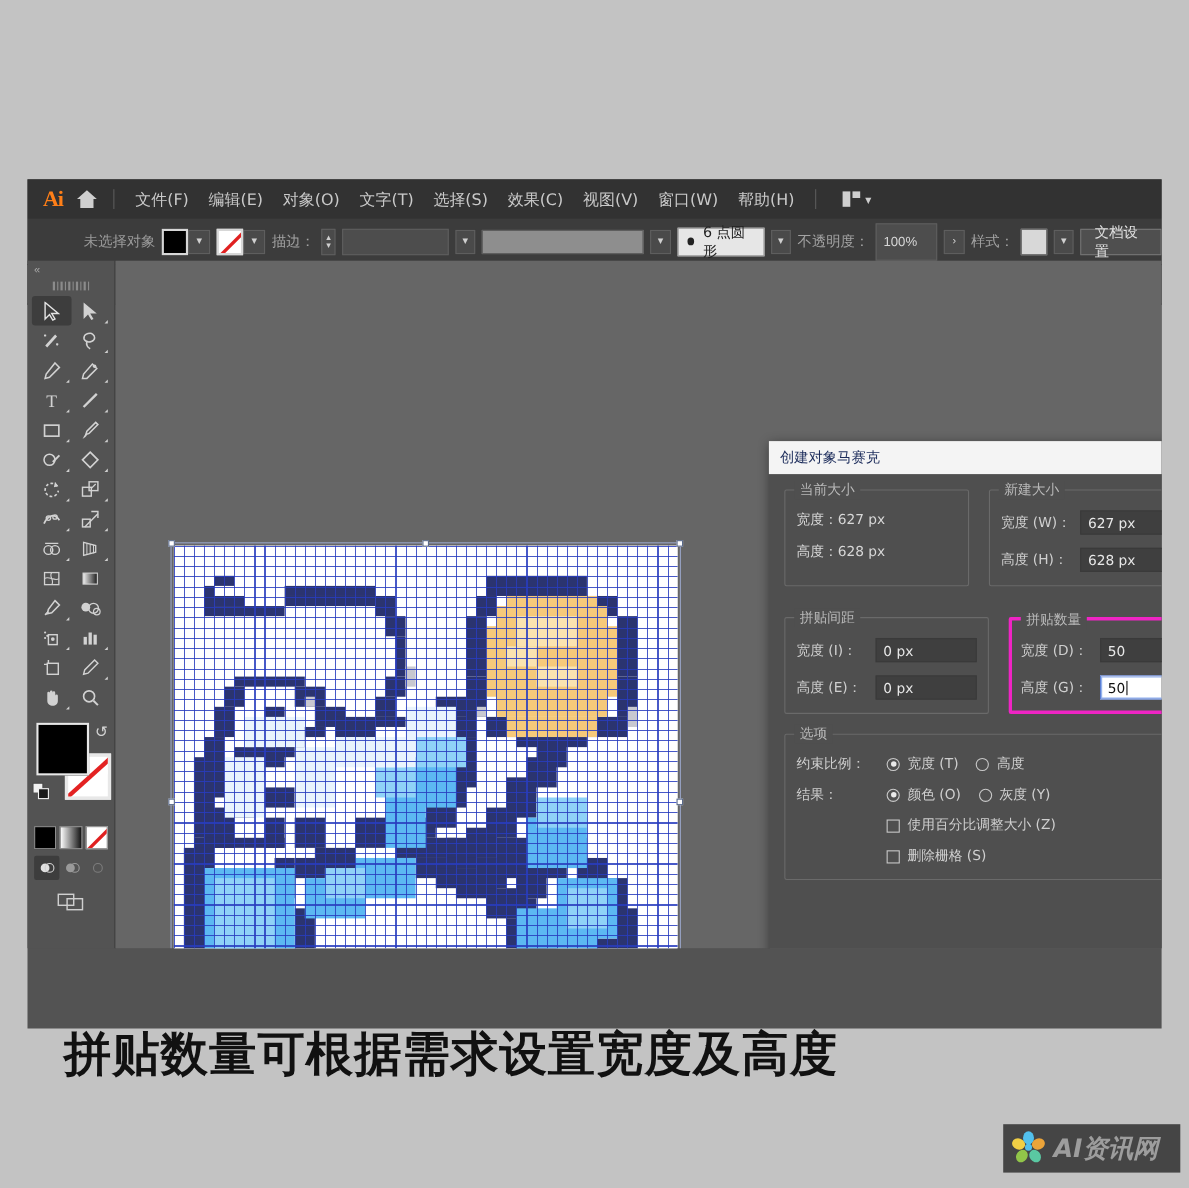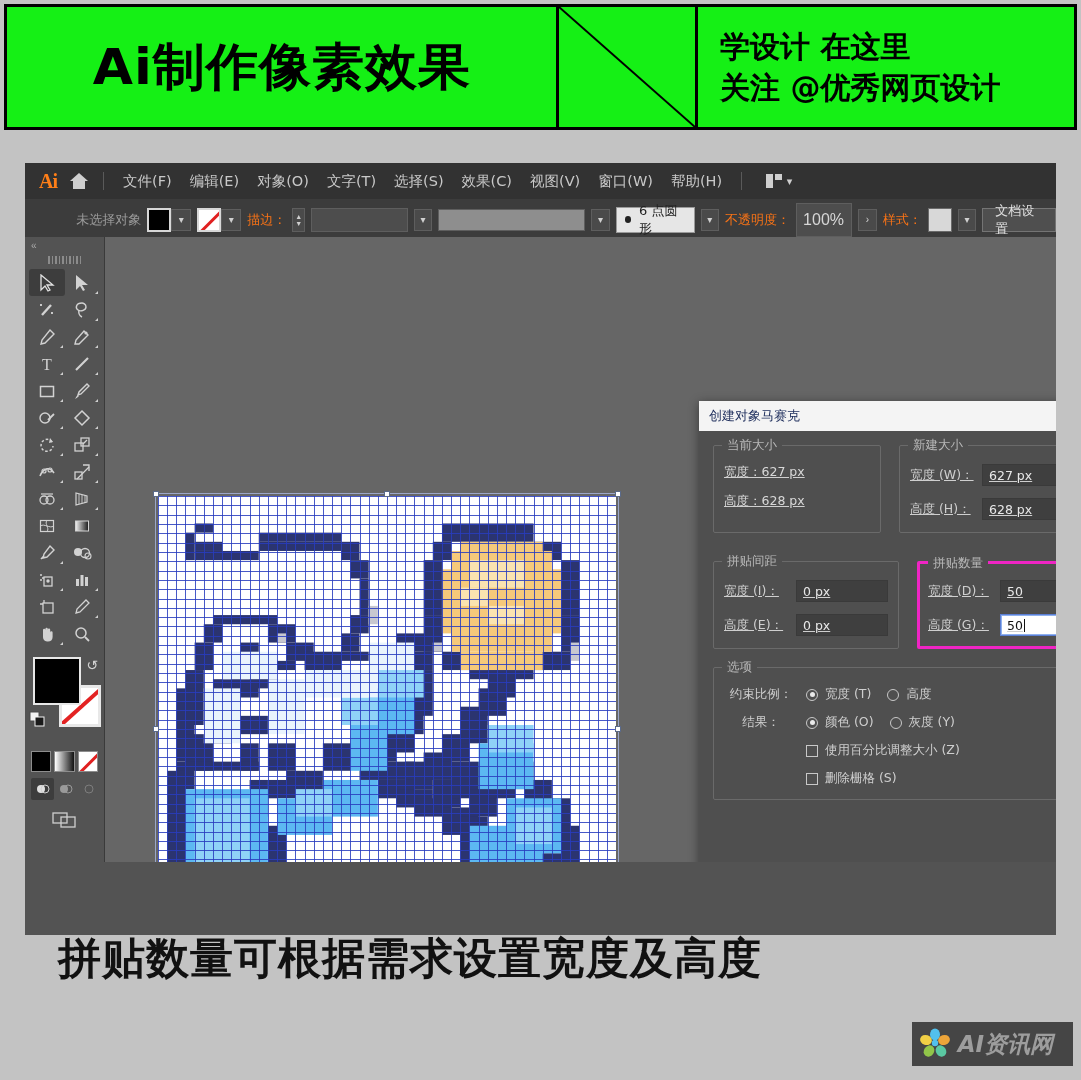--- a/index.html
+++ b/index.html
@@ -67,42 +67,42 @@
   .ws-glyph i{display:block;background:#cfcfcf;}
   .chev{color:#cfcfcf;font-size:11px;}
 
   
   .ctrlbar{
     height:42px;background:#3c3c3c;display:flex;align-items:center;
     padding-left:8px;box-sizing:border-box;gap:6px;
     border-bottom:1px solid #2c2c2c;
   }
   .ctrl-label{color:#9b9b9b;font-size:13px;font-family:"DejaVu Sans","Liberation Sans",sans-serif;white-space:nowrap;text-align:right;}
-  .ctrl-label.bright{color:#f97316;}
+  .ctrl-label.bright{color:#a3a3a3;}
   .swatch-wrap{display:flex;align-items:center;}
   .swatch{
     width:24px;height:24px;border:2px solid #d7d7d7;box-sizing:border-box;background:#000;
   }
   .swatch.none{background:#fff;position:relative;overflow:hidden;}
   .swatch.none:after{
     content:"";position:absolute;left:-4px;top:9px;width:34px;height:2.5px;
     background:#e02020;transform:rotate(-45deg);
   }
   .mini-drop{
     width:20px;height:22px;background:#4a4a4a;border:1px solid #5e5e5e;box-sizing:border-box;
     display:flex;align-items:center;justify-content:center;color:#d0d0d0;font-size:10px;
   }
   .spin{
     width:14px;height:24px;background:#4a4a4a;border:1px solid #5e5e5e;box-sizing:border-box;
     display:flex;flex-direction:column;align-items:center;justify-content:center;color:#cfcfcf;
     font-size:7px;line-height:7px;
   }
   .field{
     background:#4d4d4d;border:1px solid #5e5e5e;box-sizing:border-box;height:24px;
-    display:flex;align-items:center;padding:16px 6px;color:#d6d6d6;font-size:16px;
+    display:flex;align-items:center;padding:16px 6px;color:#d6d6d6;font-size:12px;
   }
   .field.w60{width:60px;}
   .wide-grey{width:160px;height:22px;background:#8e8e8e;border:1px solid #5e5e5e;box-sizing:border-box;}
   .strokebox{width:105px;height:24px;background:#4d4d4d;border:1px solid #5e5e5e;box-sizing:border-box;}
   .brushsel{
     height:26px;background:#e6e6e6;border:1px solid #9a9a9a;box-sizing:border-box;
     display:flex;align-items:center;gap:8px;padding:0 8px;color:#222;font-size:13px;
     font-family:"DejaVu Sans","Liberation Sans",sans-serif;
   }
   .brushsel .dot{width:7px;height:7px;border-radius:50%;background:#222;}
@@ -191,34 +191,34 @@
   .group{
     border:1px solid #6a6a6a;border-radius:2px;position:relative;padding:18px 10px 12px 10px;
     flex:1;box-sizing:border-box;
   }
   .group.hl{border:3px solid #ef24c4;padding:16px 8px 10px 8px;}
   .group-label{
     position:absolute;left:8px;top:-9px;background:#4f4f4f;padding:0 5px;color:#b9b9b9;
     font-size:12.5px;font-family:"DejaVu Sans","Liberation Sans",sans-serif;
   }
   .frow{display:flex;align-items:center;margin-bottom:12px;color:#cfcfcf;font-size:12.5px;
-    font-family:"DejaVu Sans","Liberation Sans",sans-serif;white-space:nowrap;text-decoration:underline;}
+    font-family:"DejaVu Sans","Liberation Sans",sans-serif;white-space:nowrap;}
   .frow:last-child{margin-bottom:0;}
   .frow .lbl{min-width:72px;}
   .statval{color:#d8d8d8;font-size:12.5px;}
   .input{
     background:#3f3f3f;border:1px solid #3a3a3a;box-sizing:border-box;height:22px;
     display:flex;align-items:center;padding:0 6px;color:#e8e8e8;font-size:12.5px;min-width:92px;
   }
   .input.focus{background:#fff;color:#111;border:1px solid #5b7fd4;box-shadow:0 0 0 1px #8fb0ee inset;}
   .caret{display:inline-block;width:1px;height:13px;background:#111;margin-left:1px;}
   .optgroup{margin-top:18px;}
   .orow{display:flex;align-items:center;gap:8px;margin-bottom:11px;color:#cfcfcf;font-size:12.5px;
     font-family:"DejaVu Sans","Liberation Sans",sans-serif;}
-  .orow .olabel{width:74px;text-align:center;}
+  .orow .olabel{width:74px;text-align:left;}
   .radio{width:12px;height:12px;border-radius:50%;border:1px solid #c8c8c8;box-sizing:border-box;
     display:inline-block;position:relative;background:#4f4f4f;}
   .radio.on:after{content:"";position:absolute;left:2.5px;top:2.5px;width:5px;height:5px;border-radius:50%;background:#e9e9e9;}
   .cbox{width:12px;height:12px;border:1px solid #c8c8c8;box-sizing:border-box;display:inline-block;background:#4f4f4f;}
   .opt-item{display:flex;align-items:center;gap:7px;}
 
   
   .stepbadge{
     position:absolute;left:35px;top:868px;width:202px;height:54px;
     background:#15f015;border:4px solid #000;border-radius:27px;box-sizing:border-box;
@@ -239,34 +239,20 @@
     display:flex;align-items:center;gap:6px;padding:0 20px 0 6px;opacity:.92;
   }
   .wm-text{color:#9a9a9a;font-size:23px;font-weight:bold;font-style:italic;
     font-family:"DejaVu Sans","Liberation Sans",sans-serif;}
 </style>
 </head>
 <body>
 
 <div class="page">
 
-  <div class="banner">
-    <div class="banner-left">
-      <div class="bt">Ai制作像素效果</div>
-    </div>
-    <div class="banner-mid">
-      <svg class="slash" viewBox="0 0 139 120" preserveAspectRatio="none">
-        <line x1="0" y1="0" x2="139" y2="120" stroke="#000" stroke-width="2"></line>
-      </svg>
-    </div>
-    <div class="banner-right">
-      <div class="l">学设计 在这里</div>
-      <div class="l">关注 @优秀网页设计</div>
-    </div>
-  </div>
 
   <div class="app">
 
     <div class="menubar">
       <div class="ai-logo">Ai</div>
       <div class="home-icon">
         <svg width="20" height="18" viewBox="0 0 20 18">
           <path d="M10 1 L19 9 H16 V17 H4 V9 H1 Z" fill="#cfcfcf"></path>
         </svg>
       </div>

